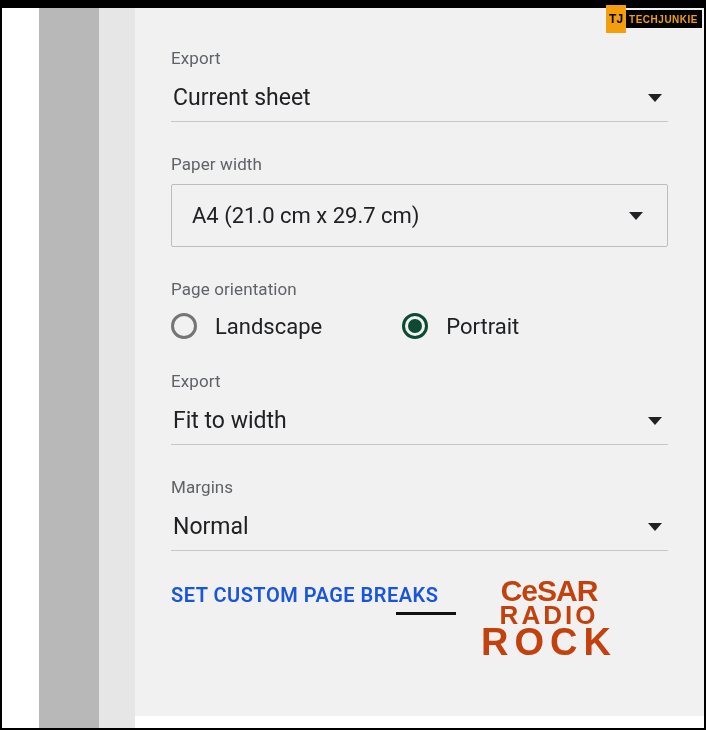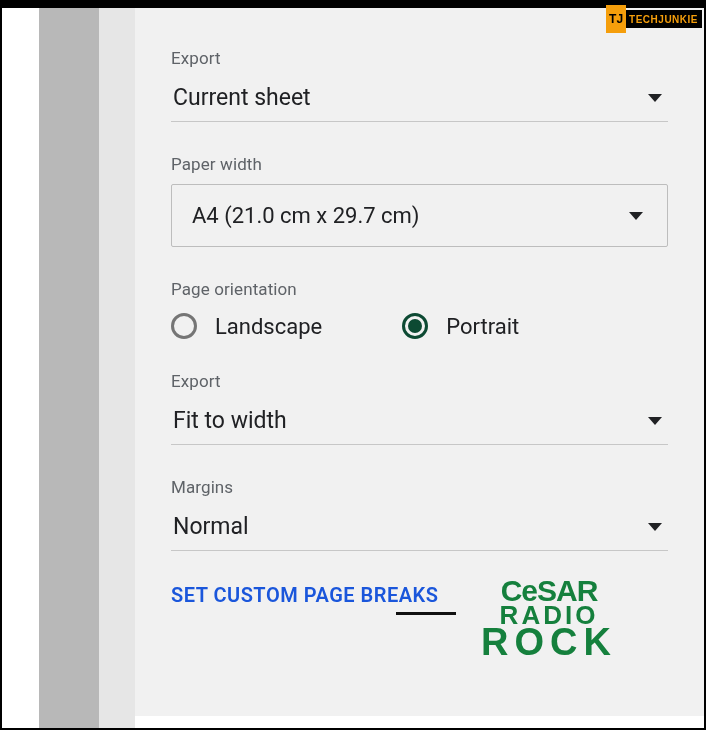--- a/index.html
+++ b/index.html
@@ -150,21 +150,21 @@
     font-family: Arial, sans-serif;
   }
   .cesar-wm {
     position: absolute;
     right: 40px;
     bottom: 70px;
     width: 230px;
     text-align: center;
     pointer-events: none;
     font-family: "Arial Black", Impact, sans-serif;
-    color: #15803d;
+    color: #c2410c;
     line-height: 0.85;
     z-index: 40;
   }
   .cesar-line {
     position: absolute;
     left: -38px;
     top: 34px;
     width: 60px;
     height: 3px;
     background: #111;

